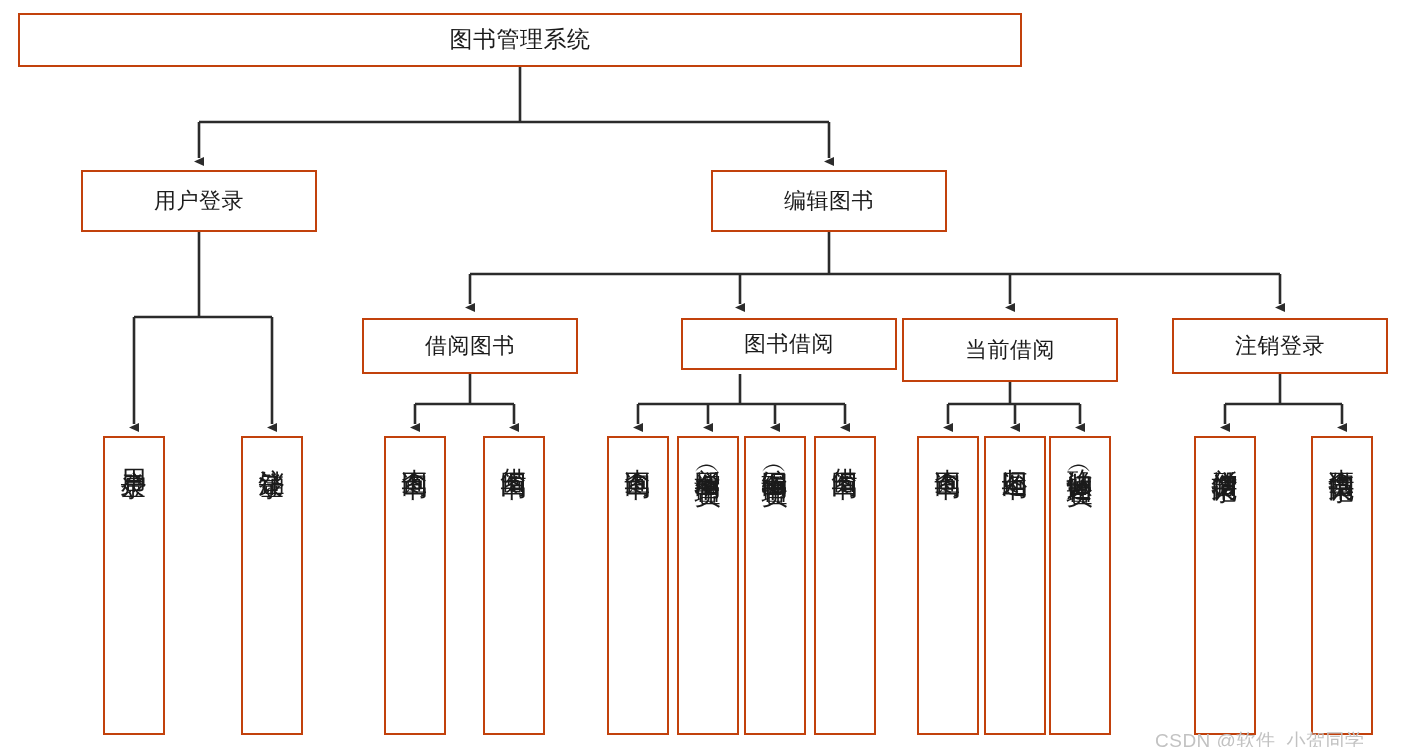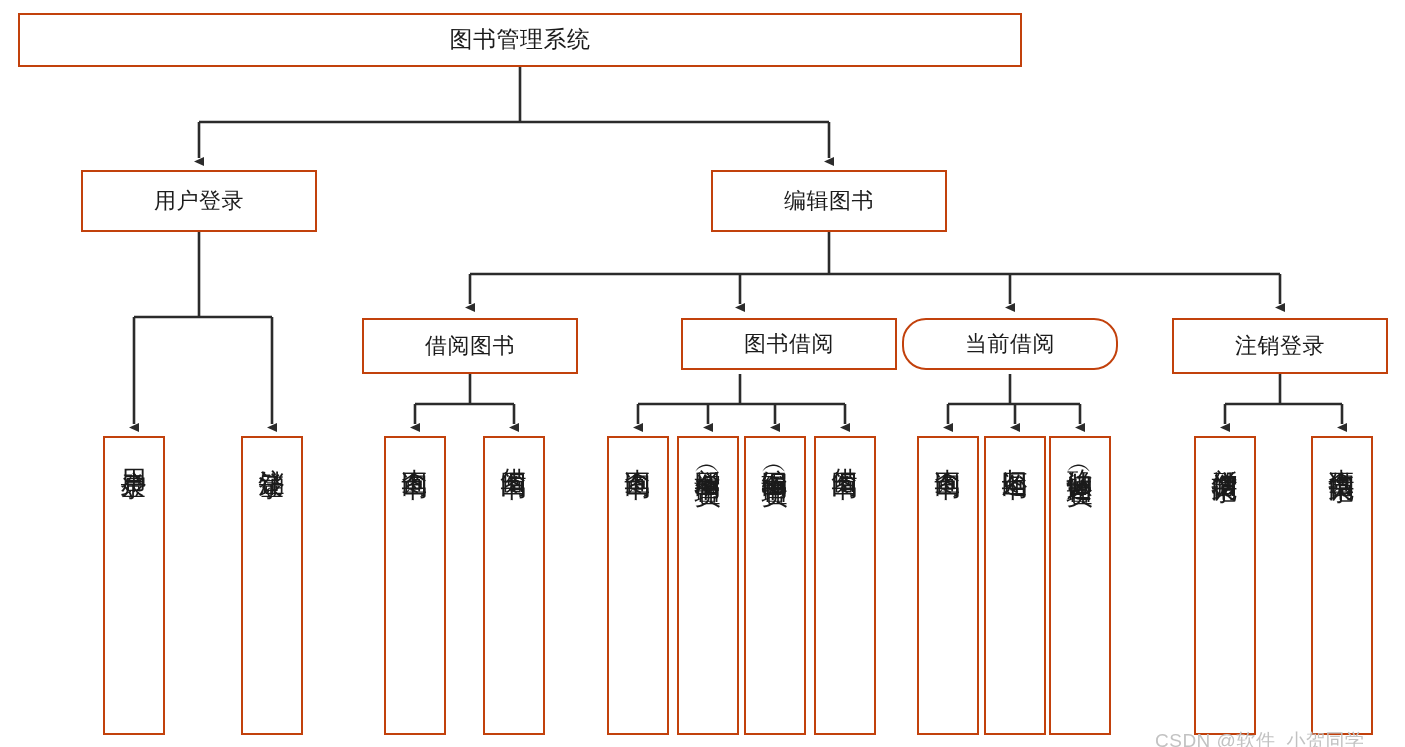--- a/index.html
+++ b/index.html
@@ -136,21 +136,21 @@
   <div class="node horizontal" style="left:711px; top:170px; width:236px; height:62px;">
     <span class="label">编辑图书</span>
   </div>
 
   <div class="node horizontal" style="left:362px; top:318px; width:216px; height:56px;">
     <span class="label">借阅图书</span>
   </div>
   <div class="node horizontal" style="left:648px; top:318px; width:216px; height:52px;margin-left:33px;">
     <span class="label">图书借阅</span>
   </div>
-  <div class="node horizontal" style="left:902px; top:318px; width:216px; height:52px;border-radius:24px;">
+  <div class="node horizontal" style="left:902px; top:318px; width:216px; height:64px;">
     <span class="label">当前借阅</span>
   </div>
   <div class="node horizontal" style="left:1172px; top:318px; width:216px; height:56px;">
     <span class="label">注销登录</span>
   </div>
 
   <div class="node vertical" style="left:103px; top:436px; width:62px; height:299px;">
     <span class="label">用户登录</span>
   </div>
   <div class="node vertical" style="left:241px; top:436px; width:62px; height:299px;">

